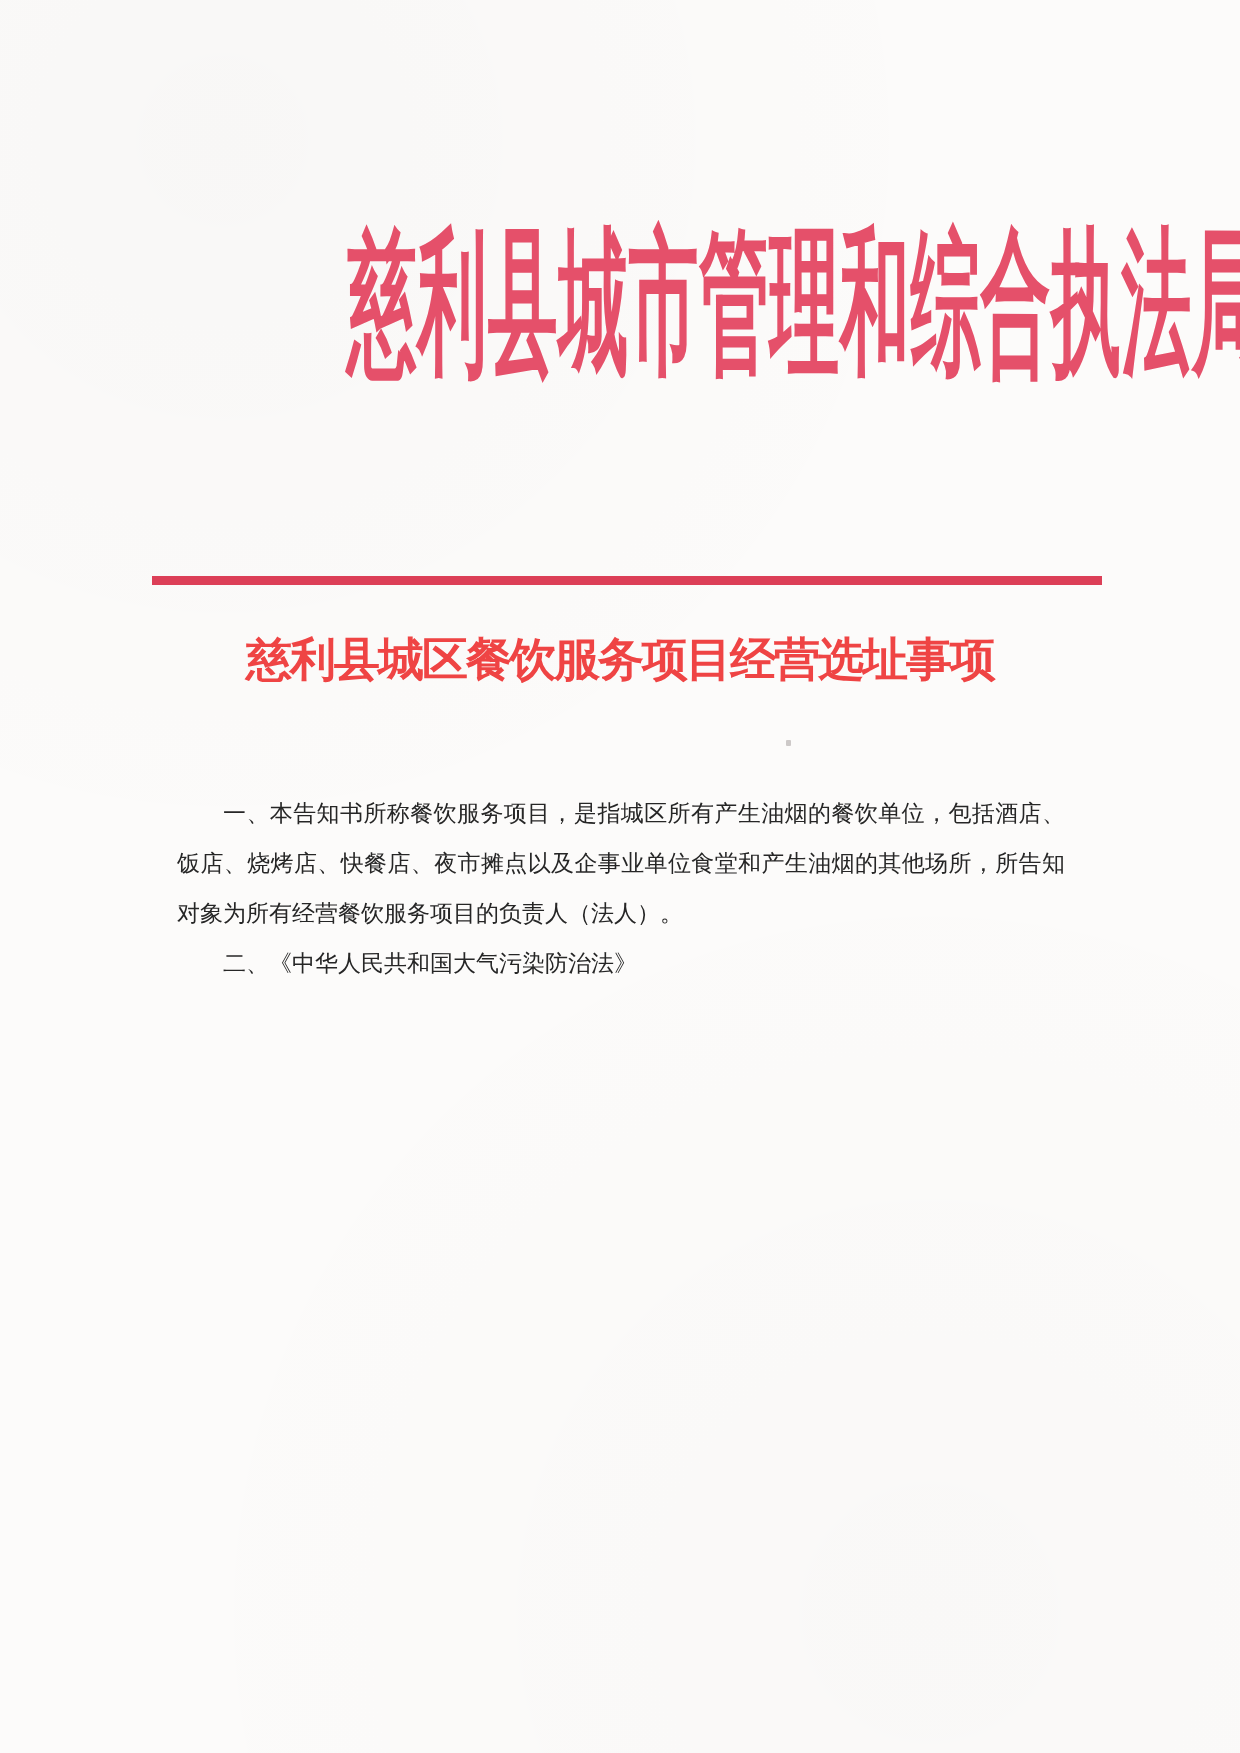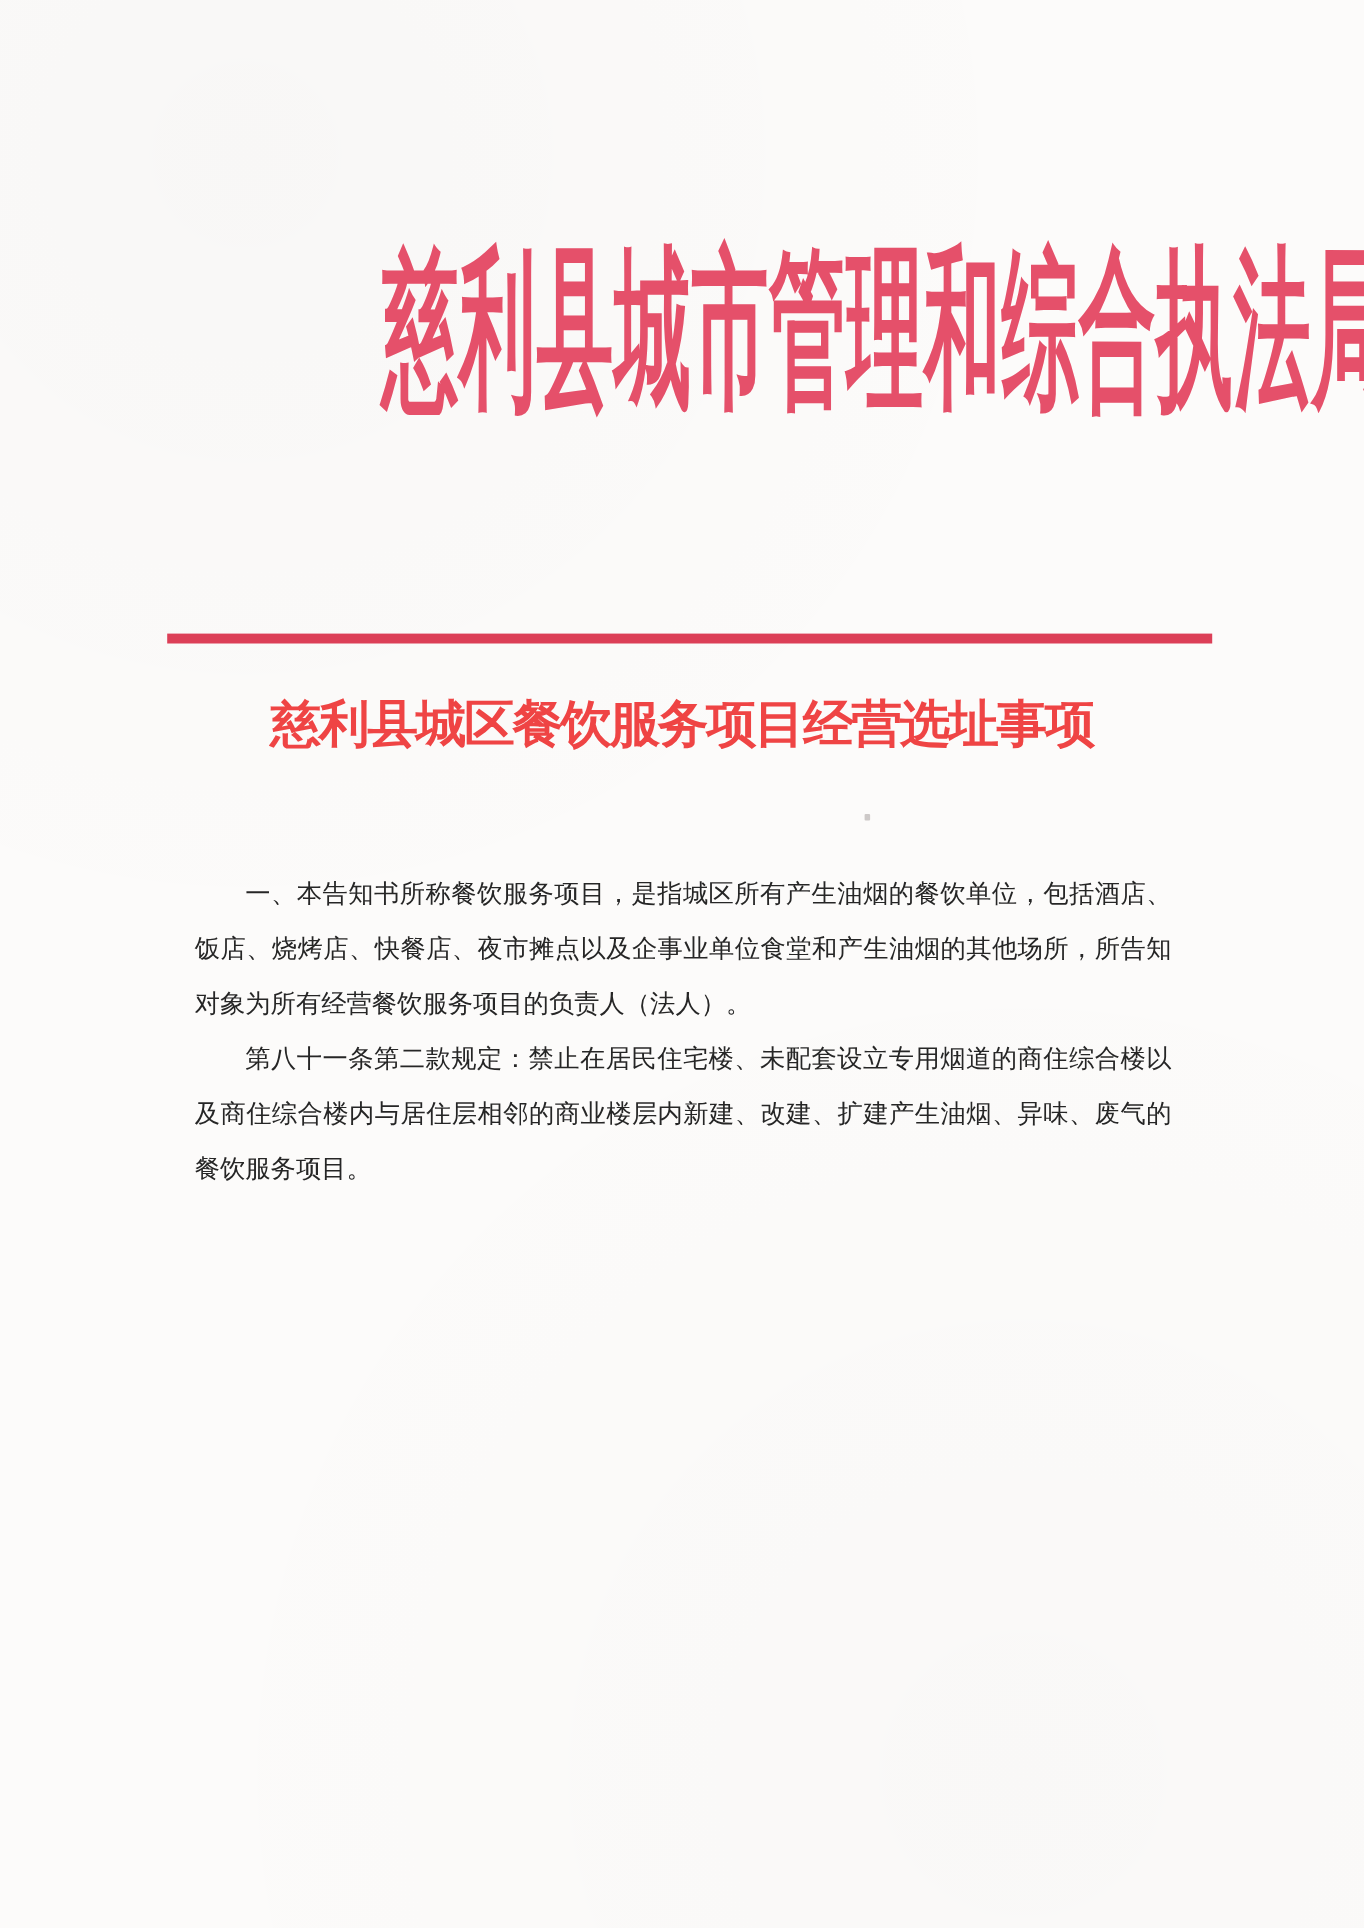--- a/index.html
+++ b/index.html
@@ -7,21 +7,21 @@
     padding: 0;
     background: #e9e9e9;
   }
   .page {
     position: relative;
     width: 1240px;
     height: 1753px;
     margin: 0 auto;
     background: #fcfbfa;
     overflow: hidden;
-    font-family: Liberation Serif, serif;
+    font-family: Liberation Sans, sans-serif;
     color: #222;
   }
   
   .page::before {
     content: "";
     position: absolute;
     inset: 0;
     background:
       radial-gradient(circle at 18% 8%, rgba(0,0,0,0.015), transparent 40%),
       radial-gradient(circle at 75% 92%, rgba(0,0,0,0.012), transparent 45%);
@@ -124,16 +124,16 @@
 
   <div class="red-rule"></div>
 
   <h1 class="doc-title">慈利县城区餐饮服务项目经营选址事项</h1>
 
 
   <div class="speck"></div>
 
   <div class="doc-body">
     <p>一、本告知书所称餐饮服务项目，是指城区所有产生油烟的餐饮单位，包括酒店、饭店、烧烤店、快餐店、夜市摊点以及企事业单位食堂和产生油烟的其他场所，所告知对象为所有经营餐饮服务项目的负责人（法人）。</p>
-    <p>第八十一条第二款规定：禁止在居民住宅楼、未配套设立专用烟道的商住综合楼以及商住综合楼内与居住层相邻的商业楼层内新建、改建、扩建产生油烟、异味、废气的餐饮服务项目。</p>
+    <p>二、《中华人民共和国大气污染防治法》</p>
   </div>
 
 </div>
 
 </body></html>

